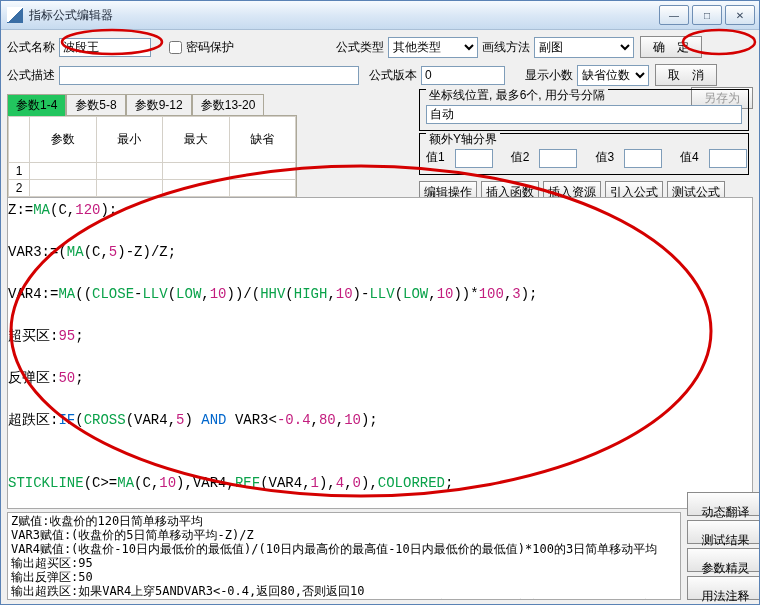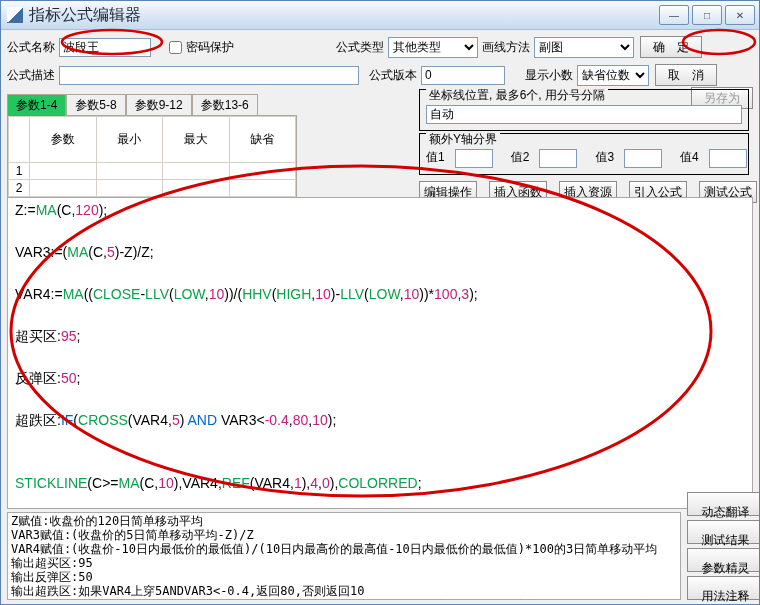--- a/index.html
+++ b/index.html
@@ -1,42 +1,42 @@
 <!DOCTYPE html>
 <html><head>
 <meta charset="utf-8">
 <style>
   html,body{margin:0;padding:0;font-family:"Microsoft YaHei","SimSun",sans-serif;font-size:12px;background:#fff;color:#000}
   .window{width:758px;height:603px;border:1px solid #5a82b5;background:#f0f0f0;position:relative;overflow:hidden}
   .titlebar{height:28px;background:linear-gradient(#f6fafe,#dbe8f6 50%,#c7dbef);border-bottom:1px solid #a9bfd6;display:flex;align-items:center;padding:0 4px;position:relative}
   .titlebar .ticon{width:16px;height:16px;margin:0 6px 0 2px;background:linear-gradient(135deg,#fff 0 50%,#3a6ea5 50%)}
-  .title{font-size:16px;color:#202a3a}
+  .title{font-size:12px;color:#202a3a}
   .winbtns{position:absolute;right:4px;top:4px;display:flex;gap:3px}
   .winbtn{width:28px;height:18px;border:1px solid #6f8fb5;border-radius:2px;background:linear-gradient(#fefefe,#d6e4f2);display:flex;align-items:center;justify-content:center;font-size:10px;color:#3a4a5f;cursor:default}
   .row{display:flex;align-items:center;padding:3px 6px}
   .lbl{margin-right:4px;white-space:nowrap}
   .inp{height:19px;border:1px solid #7f9db9;background:#fff;padding:0 3px;font-size:12px;box-sizing:border-box}
   .sel{height:21px;border:1px solid #7f9db9;background:#fff;font-size:12px}
   .chk{margin:0 4px 0 10px;vertical-align:middle}
   .btn{height:22px;border:1px solid #8b8b8b;background:linear-gradient(#fdfdfd,#e4e4e4);padding:0 8px;font-size:12px;cursor:default;min-width:56px}
   .tabsbar{display:flex;margin:4px 0 0 6px}
   .tab{border:1px solid #aca899;border-bottom:none;padding:2px 8px;background:#f0f0f0;margin-right:0;font-size:12px;position:relative;top:1px;cursor:default}
   .tab.active{background:#22c55e;z-index:2}
   .parambox{border:1px solid #aca899;background:#fff;margin:0 0 0 6px;width:288px;height:80px;position:relative}
   .ptable{border-collapse:collapse;width:100%;height:100%}
   .ptable th{font-weight:normal;font-size:12px;border:1px solid #d4d0c8;padding:14px 2px;height:16px;text-align:center;background:#fff}
   .ptable td{border:1px solid #d4d0c8;font-size:12px;height:14px;text-align:center}
   .ptable td.rh{width:18px}
   .coordbox{position:absolute;left:418px;top:84px;width:330px}
   .fieldset{border:1px solid #000000;padding:6px 6px;margin-top:4px}
   .fieldset .legend{position:relative;top:-13px;background:#f0f0f0;display:inline-block;padding:0 3px;font-size:12px}
   .fsrow{display:flex;gap:6px;margin-top:-8px}
-  .btnrow{display:flex;gap:12px;margin-top:6px}
+  .btnrow{display:flex;gap:4px;margin-top:6px}
   .btnrow .btn{min-width:58px;padding:0 4px}
-  .codearea{position:absolute;left:6px;top:196px;right:6px;height:306px;border:1px solid #a9a9a9;background:#fff;overflow:auto;font-family:Liberation Sans, sans-serif;font-size:14px;line-height:21px;padding:2px 7px;white-space:pre}
+  .codearea{position:absolute;left:6px;top:196px;right:6px;height:306px;border:1px solid #a9a9a9;background:#fff;overflow:auto;font-family:Liberation Mono, monospace;font-size:14px;line-height:21px;padding:2px 0;white-space:pre}
   .bottombox{position:absolute;left:6px;right:78px;bottom:4px;height:84px;border:1px solid #a9a9a9;background:#fff;overflow:hidden;font-family:"SimSun","NSimSun",monospace;font-size:12px;line-height:14px;padding:1px 3px}
   .sidebtns{position:absolute;right:6px;bottom:4px;width:66px;display:flex;flex-direction:column;gap:4px}
   .sidebtns .btn{width:77px;min-width:0;padding:11px}
   .sp-kw{color:#000}
   .sp-fn{color:#0aa24a}
   .sp-num{color:#c31d7e}
   .sp-str{color:#0066cc}
   .sp-op{color:#0066cc}
   .annot{position:absolute;pointer-events:none}
   .longinp{width:338px}
@@ -78,21 +78,21 @@
     <input class="inp" style="width: 84px;" value="0">
     <span class="lbl" style="margin-left:20px">显示小数</span>
     <select class="sel" style="width:72px"><option>缺省位数</option></select>
     <button class="btn" style="margin-left:6px;min-width:62px">取　消</button>
   </div>
 
   <div class="tabsbar">
     <div class="tab active">参数1-4</div>
     <div class="tab">参数5-8</div>
     <div class="tab">参数9-12</div>
-    <div class="tab">参数13-6</div>
+    <div class="tab">参数13-20</div>
   </div>
 
   <div class="parambox">
     <table class="ptable">
       <tbody>
           <tr>
         <th class="rh"></th>
         <th>参数</th>
         <th>最小</th>
         <th>最大</th>

